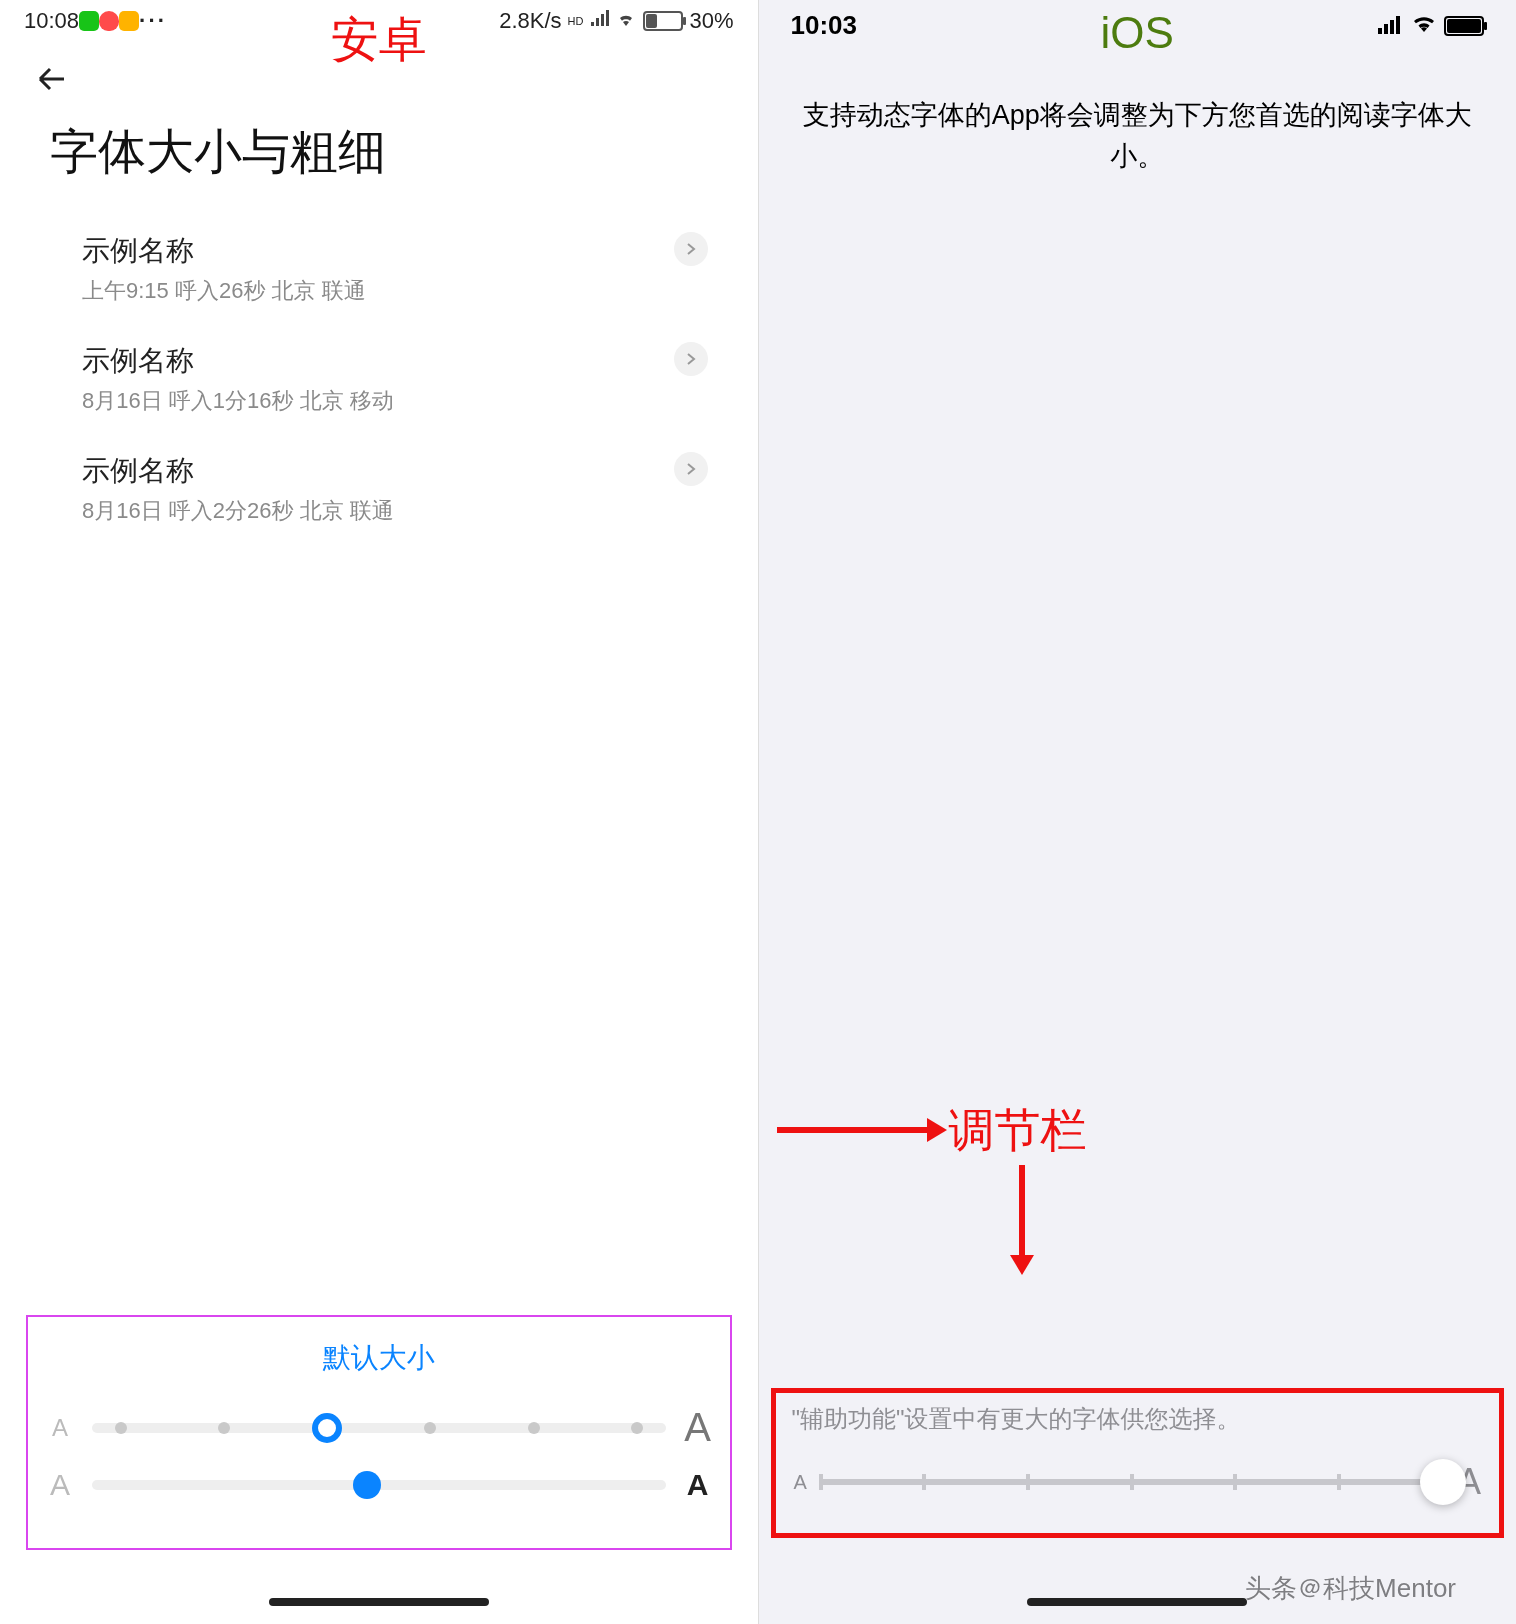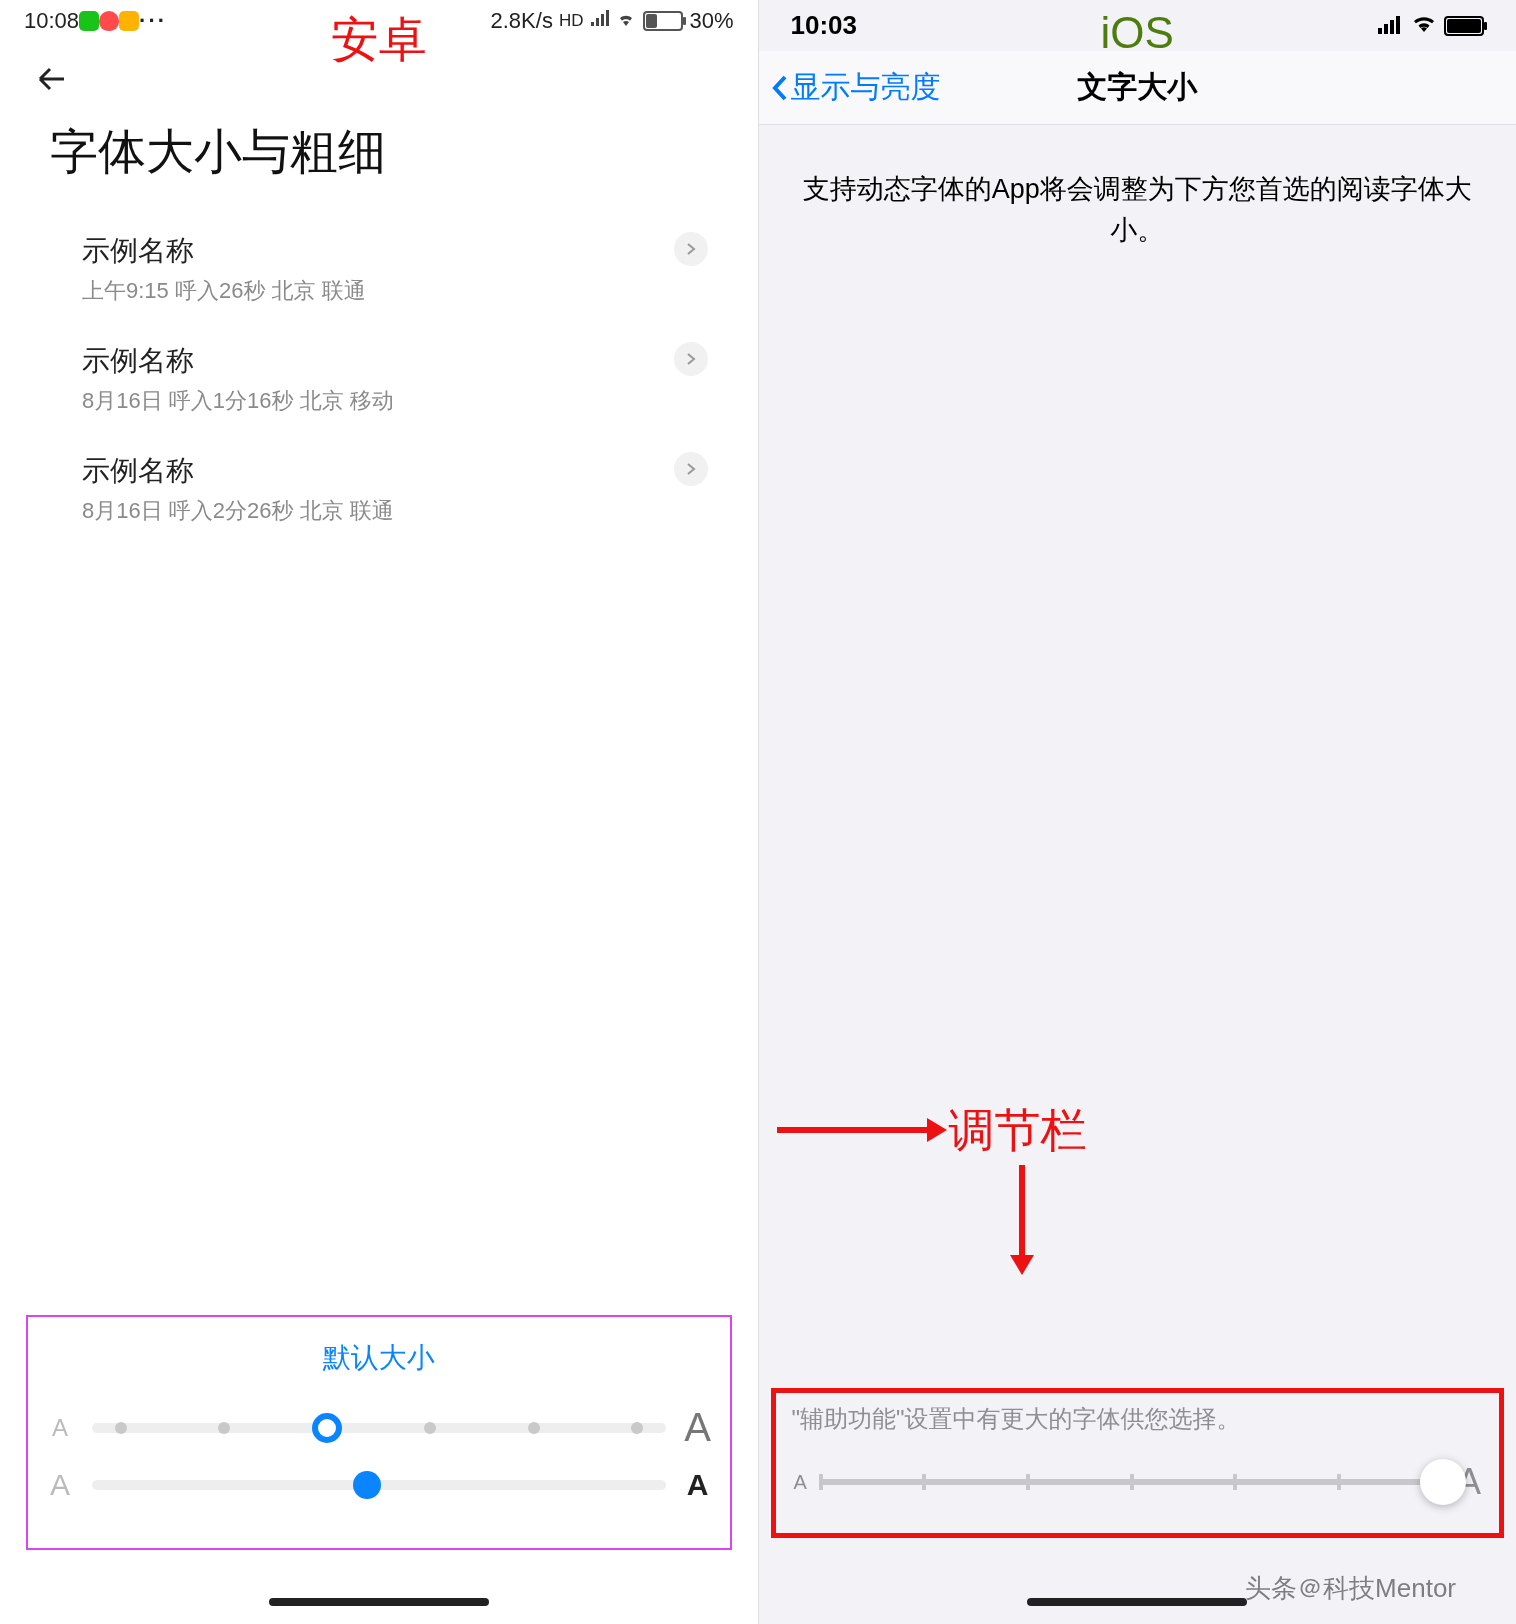--- a/index.html
+++ b/index.html
@@ -72,21 +72,21 @@
     <div class="a-status">
       <div class="l">
         <span>10:08</span>
         <span class="ico sq" style="background:#18c418"></span>
         <span class="ico sq" style="background:#ff4b4b;border-radius:50% 50% 45% 45%"></span>
         <span class="ico sq" style="background:#ffb300"></span>
         <span class="dot3">···</span>
       </div>
       <div class="r">
         <span>2.8K/s</span>
-        <span style="font-size:17px">HD</span>
+        <span style="font-size:11px">HD</span>
         <span>
           <svg width="20" height="18">
               <path d="M2 16v-4h3v4zm5 0V8h3v8zm5 0V4h3v12zm5 0V0h3v16z" fill="#444"></path>
             </svg>
         </span>
         <span>
           <svg width="22" height="18">
               <path d="M11 16l3-4c-1.7-1.4-4.3-1.4-6 0zm-6-8c3.5-3 8.5-3 12 0l-2 2.7c-2.3-1.9-5.7-1.9-8 0z" fill="#444"></path>
             </svg>
         </span>
@@ -185,29 +185,20 @@
               <path d="M12 16l3-3.6c-1.8-1.5-4.2-1.5-6 0zm-5.5-6.6c3.3-2.8 7.7-2.8 11 0L15.6 12c-2.2-1.8-5-1.8-7.2 0zM2 5c5.8-4.9 14.2-4.9 20 0l-1.9 2.3c-4.7-3.9-11.5-3.9-16.2 0z" fill="#000"></path>
             </svg>
         </span>
         <span class="batt ios">
             <span class="fill" style="width:95%"></span>
           </span>
       </div>
     </div>
     <div class="i-label">iOS</div>
 
-    <div class="i-nav">
-      <div class="i-back">
-        <svg width="22" height="30" fill="none" stroke-width="4">
-            <path d="M16 4 6 15l10 11"></path>
-          </svg>
-        <span>显示与亮度</span>
-      </div>
-      <div class="i-nav-title">文字大小</div>
-    </div>
 
     <div class="i-desc">支持动态字体的App将会调整为下方您首选的阅读字体大小。</div>
 
     <div class="annot" style="top:1100px;left:190px">调节栏</div>
     <svg class="arrow-svg" style="top:1115px;left:18px" width="170" height="30">
       <line x1="0" y1="15" x2="150" y2="15" stroke="#e11" stroke-width="6"></line>
       <path d="M150 3 170 15 150 27z" fill="#e11"></path>
     </svg>
     <svg class="arrow-svg" style="top:1165px;left:248px" width="30" height="110">
       <line x1="15" y1="0" x2="15" y2="90" stroke="#e11" stroke-width="6"></line>

